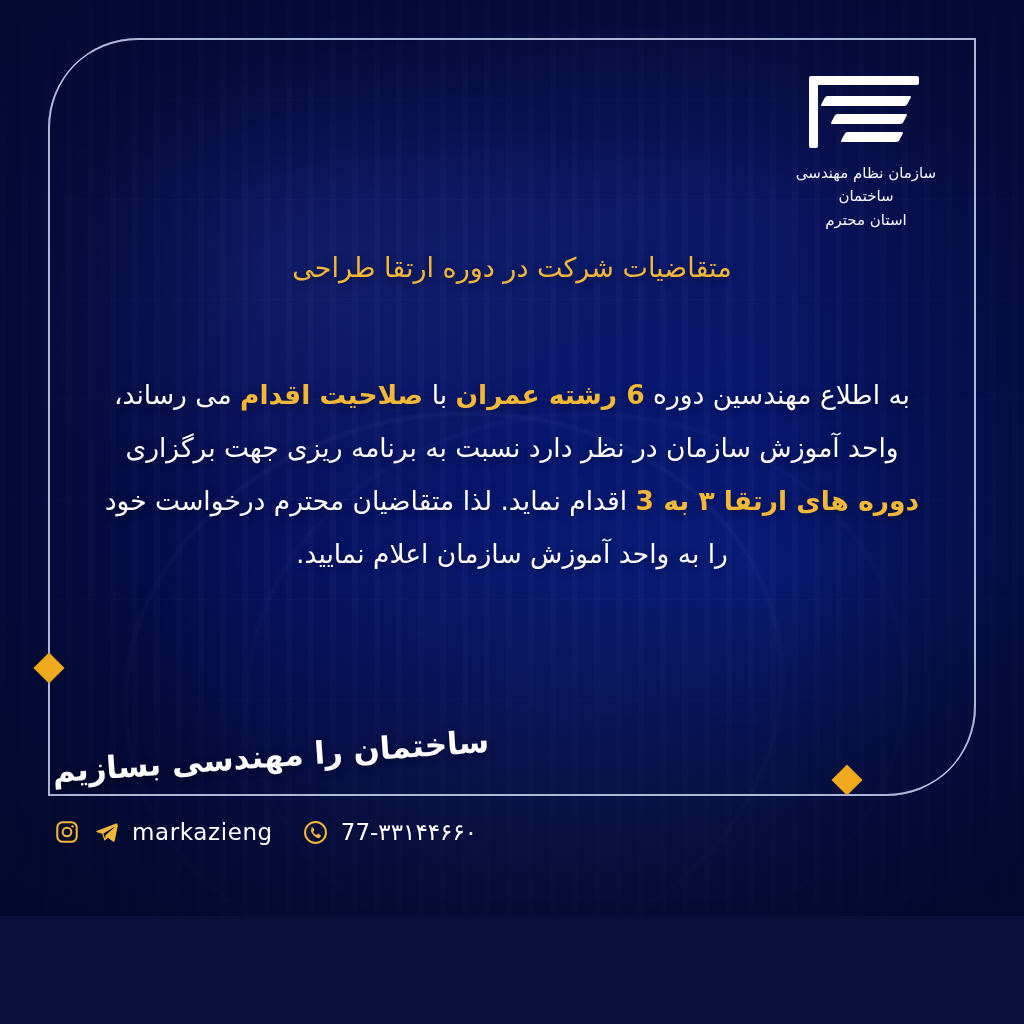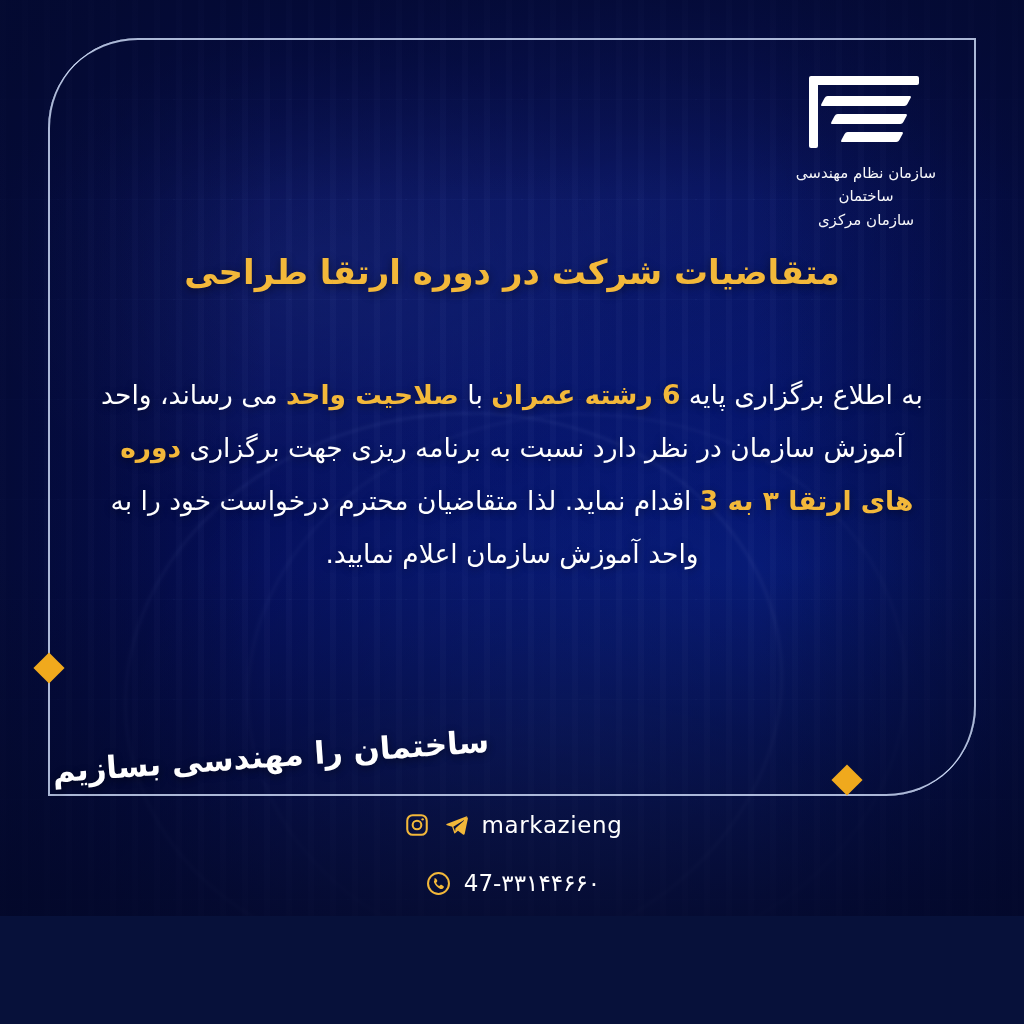--- a/index.html
+++ b/index.html
@@ -146,22 +146,22 @@
   }
 
   
   .headline {
     position: absolute;
     top: 252px;
     left: 110px;
     right: 110px;
     text-align: center;
     color: #f3b83a;
-    font-size: 34px;
-    font-weight: bold;
+    font-size: 27px;
+    font-weight: normal;
     letter-spacing: 0.2px;
     text-shadow: 0 2px 10px rgba(0,0,0,0.45);
   }
 
   
   .body-copy {
     position: absolute;
     top: 368px;
     left: 92px;
     right: 92px;
@@ -186,21 +186,20 @@
   }
 
   
   .footer {
     position: absolute;
     left: 52px;
     right: 52px;
     bottom: 62px;
     height: 44px;
     display: flex;
-    flex-direction: column;
     align-items: center;
     gap: 28px;
     direction: ltr;
   }
   .f-item {
     display: flex;
     align-items: center;
     gap: 10px;
     color: #ffffff;
     font-size: 23px;
@@ -237,27 +236,27 @@
 
   <div class="logo">
     <div class="logo-mark">
       <span class="bar side"></span>
       <span class="bar top"></span>
       <span class="bar d1"></span>
       <span class="bar d2"></span>
       <span class="bar d3"></span>
     </div>
     <div class="logo-text">سازمان نظام مهندسی ساختمان</div>
-    <div class="logo-text">سازمان مرکزی</div>
+    <div class="logo-text">استان محترم</div>
   </div>
 
   <div class="headline">متقاضیات شرکت در دوره ارتقا طراحی</div>
 
   <div class="body-copy">
-    <span>به اطلاع برگزاری پایه </span><span class="hl">6 رشته عمران</span><span> با </span><span class="hl">صلاحیت واحد</span><span> می رساند، واحد آموزش سازمان در نظر دارد نسبت به برنامه ریزی جهت برگزاری </span><span class="hl">دوره های ارتقا ۳ به 3</span><span> اقدام نماید. لذا  متقاضیان محترم درخواست خود را  به  واحد آموزش سازمان اعلام نمایید.</span>
+    <span>به اطلاع مهندسین دوره </span><span class="hl">6 رشته عمران</span><span> با </span><span class="hl">صلاحیت اقدام</span><span> می رساند، واحد آموزش سازمان در نظر دارد نسبت به برنامه ریزی جهت برگزاری </span><span class="hl">دوره های ارتقا ۳ به 3</span><span> اقدام نماید. لذا  متقاضیان محترم درخواست خود را  به  واحد آموزش سازمان اعلام نمایید.</span>
   </div>
 
   <div class="slogan">ساختمان را مهندسی بسازیم</div>
 
   <div class="footer">
 
     <div class="f-item">
       <span class="ic">
         <svg width="26" height="26" viewBox="0 0 24 24" fill="none" stroke="currentColor" stroke-width="1.9">
           <rect x="3" y="3" width="18" height="18" rx="5"></rect>
@@ -274,18 +273,18 @@
     </div>
 
 
     <div class="f-item">
       <span class="ic">
         <svg width="27" height="27" viewBox="0 0 24 24" fill="none" stroke="currentColor" stroke-width="1.8">
           <circle cx="12" cy="12" r="9.3"></circle>
           <path d="M8.3 7.6c.5-.5 1.2-.4 1.6.2l.9 1.4c.3.5.2 1-.2 1.4l-.5.5c-.2.2-.2.4-.1.6.5 1 1.4 1.9 2.4 2.4.2.1.5.1.6-.1l.5-.5c.4-.4.9-.5 1.4-.2l1.4.9c.6.4.7 1.1.2 1.6l-.6.6c-.6.6-1.4.7-2.2.4-2.6-1-4.6-3-5.6-5.6-.3-.8-.2-1.6.4-2.2z" fill="currentColor" stroke="none"></path>
         </svg>
       </span>
-      <span class="phone-num">47-۳۳۱۴۴۶۶۰</span>
+      <span class="phone-num">77-۳۳۱۴۴۶۶۰</span>
     </div>
 
   </div>
 
 </div>
 
 </body></html>

